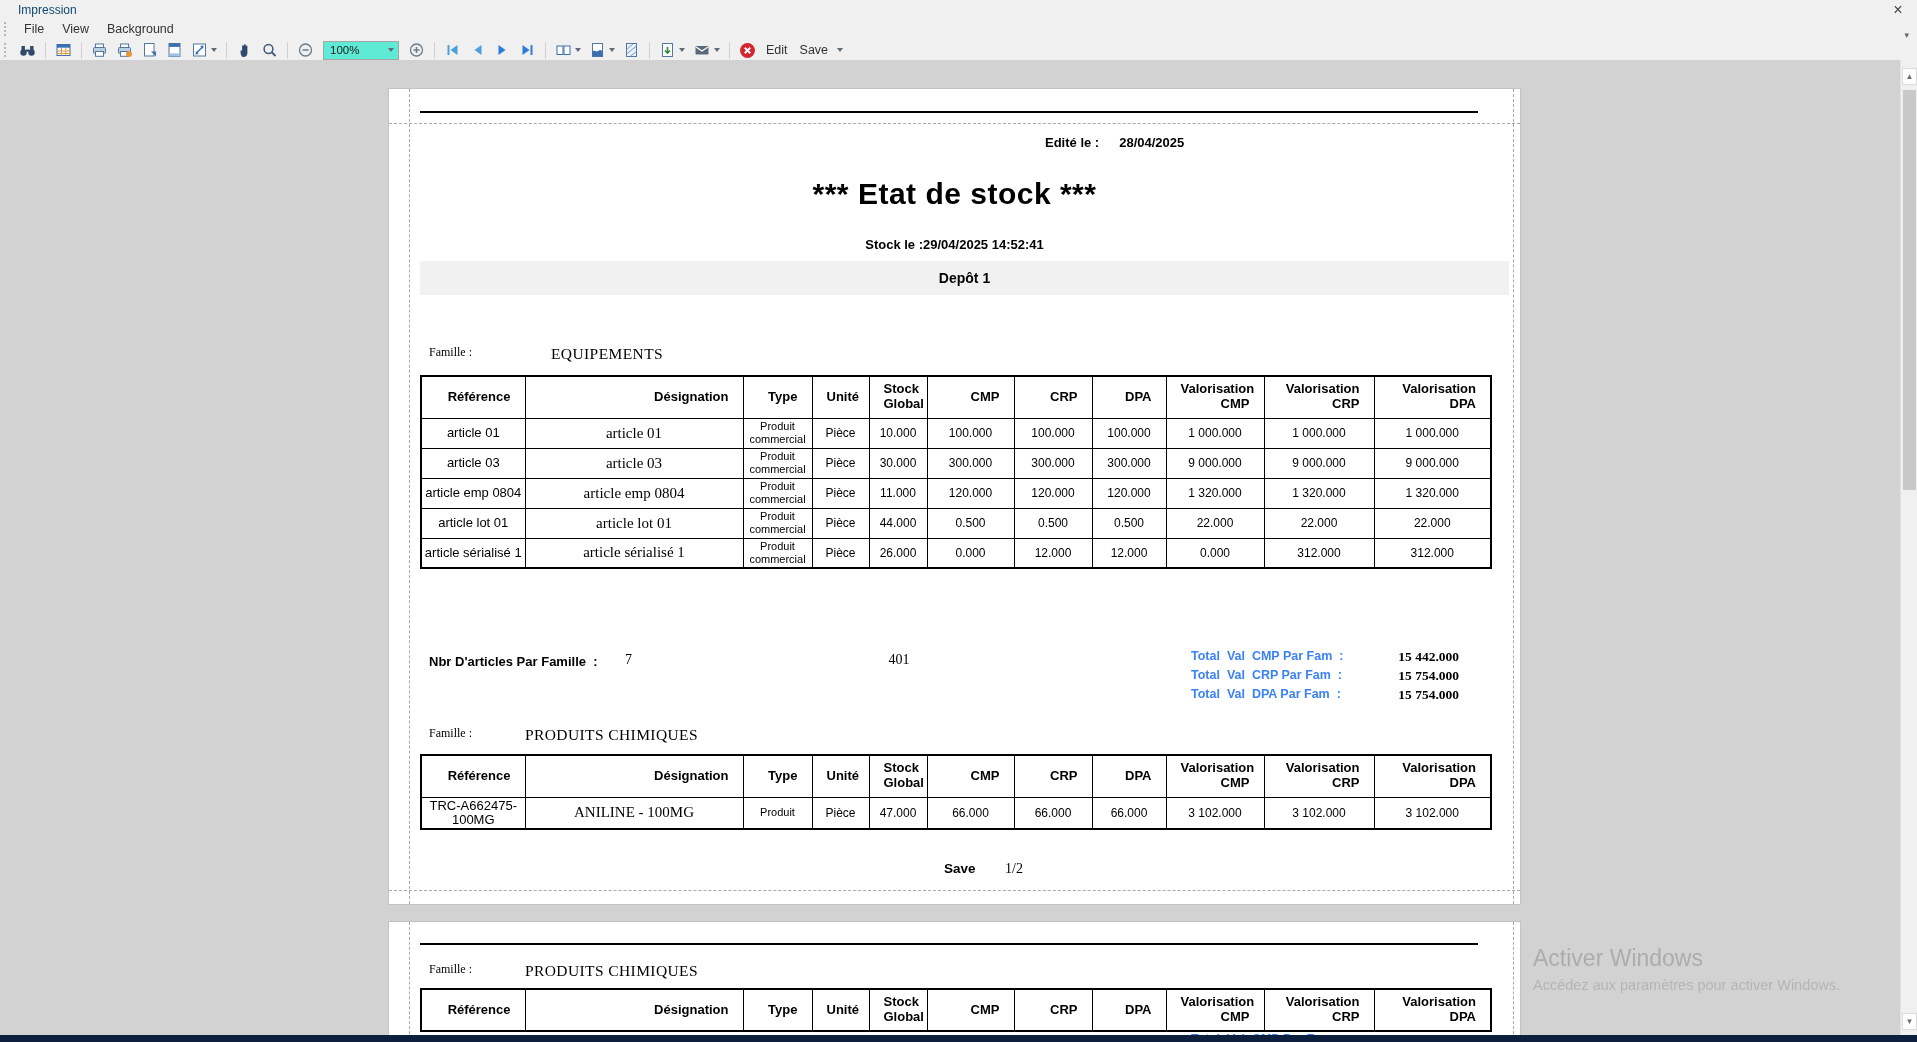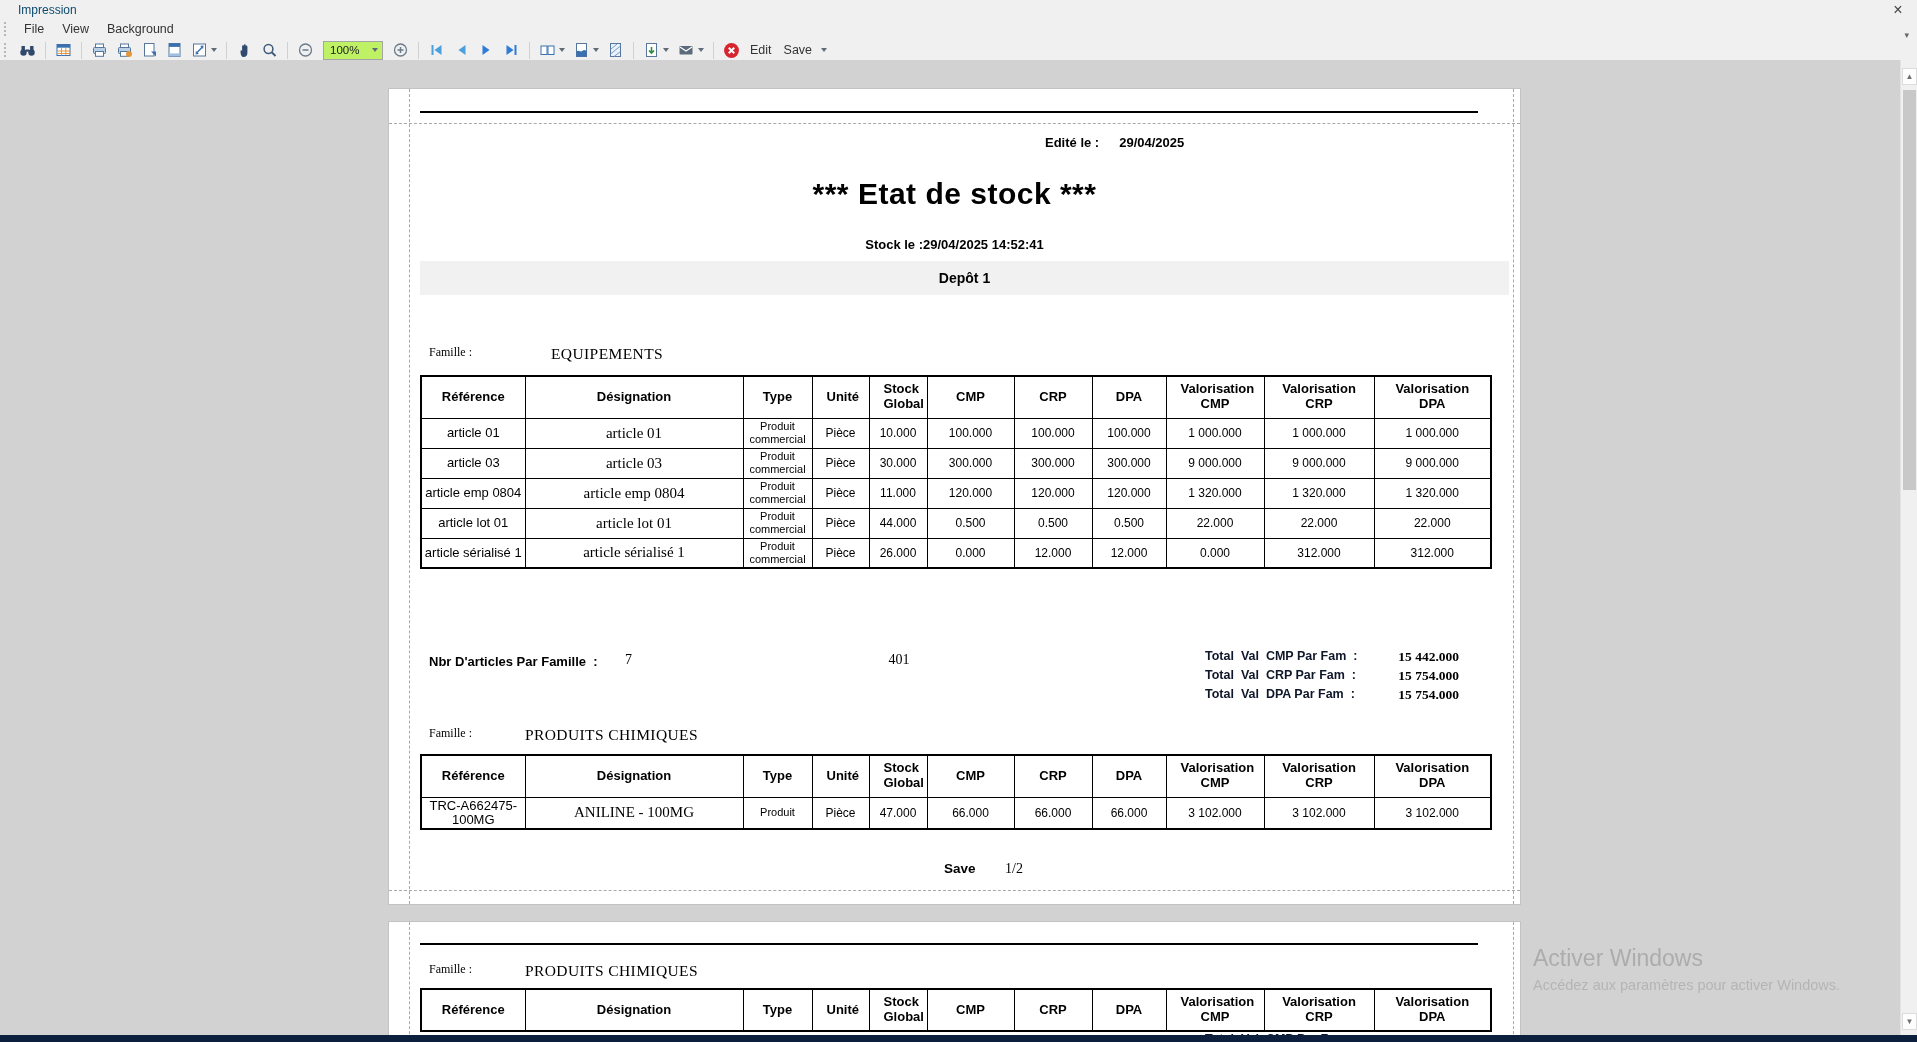--- a/index.html
+++ b/index.html
@@ -11,21 +11,21 @@
   .title-text{position:absolute;left:18px;top:3px;font-size:12px;color:#0c4a6e}
   .close-btn{position:absolute;right:10px;top:1px;font-size:16px;color:#444;width:18px;text-align:center;cursor:default}
   .menubar{position:absolute;top:20px;left:0;right:0;height:18px;display:flex;align-items:center}
   .grip{width:5px;height:14px;border-left:2px dotted #b4b8bd;margin:0 6px 0 4px}
   .menu-item{font-size:12.5px;color:#333;padding:1px 9px}
   .toolbar{position:absolute;top:38px;left:0;right:0;height:24px;display:flex;align-items:center}
   .tb-sep{width:1px;height:17px;background:#d0d0d0;margin:0 5px}
   .tb-btn{height:20px;display:flex;align-items:center;padding:0 4px}
   .tb-btn svg{display:block}
   .dd{width:0;height:0;border-left:3.5px solid transparent;border-right:3.5px solid transparent;border-top:4px solid #5f6b76;margin-left:3px}
-  .zoom-combo{width:60px;height:19px;border:1px solid #a5a5a5;background:#bef264;display:flex;align-items:center;margin:0 5px}
+  .zoom-combo{width:76px;height:19px;border:1px solid #a5a5a5;background:#5eead4;display:flex;align-items:center;margin:0 5px}
   .zoom-combo .zv{flex:1;font-size:11.5px;color:#222;padding-left:6px}
   .zoom-combo .dd{margin-right:4px}
   .tb-label{font-size:12.5px;color:#333;padding:0 6px}
   .overflow-chevron{position:absolute;right:8px;top:30px;font-size:9px;color:#666}
 
   
   .preview{position:absolute;top:60px;left:0;right:0;bottom:0;background:#d2d2d2;overflow:hidden}
   .page{position:absolute;left:388px;width:1133px;background:#fff;border:1px solid #c3c3c3}
   .page1{top:28px;height:817px}
   .page2{top:861px;height:124px;overflow:hidden}
@@ -41,35 +41,35 @@
   .depot-band{position:absolute;top:172px;left:31px;width:1089px;height:34px;background:#f1f1f1;display:flex;align-items:center;justify-content:center;font-size:14px;font-weight:bold;color:#000}
   .fam-line{position:absolute;left:0;width:100%;height:20px;font-family:"Liberation Serif",serif;color:#000}
   .fam-line .flabel{position:absolute;left:40px;font-weight:normal;font-size:12px}
   .fam-line .fvalue{position:absolute;font-size:15.5px;letter-spacing:.4px}
   .fv1{left:162px}.fv2{left:136px}
 
   
   table.stock{position:absolute;left:31px;border-collapse:collapse;table-layout:fixed;width:1070px;background:#fff}
   table.stock th,table.stock td{border:1px solid #000;overflow:hidden}
   table.stock{border:2px solid #000}
-  table.stock th{height:42px;font-size:13px;font-weight:bold;text-align:center;line-height:1.15;padding:2px 14px;color:#000}
+  table.stock th{height:42px;font-size:13px;font-weight:bold;text-align:right;line-height:1.15;padding:2px 14px;color:#000}
   table.stock td{height:30px;text-align:center;vertical-align:middle;padding:1px 2px;color:#000}
   td.c-ref{font-size:13px;line-height:1.1}
   td.c-des{text-align:left;font-family:"Liberation Serif",serif;font-size:15px;padding-left:6px}
   td.c-type{font-size:11px;line-height:1.15}
   td.c-unit{font-size:12px}
   td.c-num{font-size:12px;white-space:nowrap}
 
   
   .nbr-label{position:absolute;left:40px;font-size:13px;font-weight:bold;color:#000}
   .nbr-val{position:absolute;left:236px;font-family:"Liberation Serif",serif;font-size:14px;color:#000}
   .stock-total{position:absolute;left:478px;width:64px;text-align:center;font-family:"Liberation Serif",serif;font-size:14px;color:#000}
   .totals{position:absolute;left:802px;width:268px}
   .total-line{position:relative;height:19px}
-  .total-line .tl{position:absolute;left:14px;font-size:12.5px;font-weight:bold;color:#0f172a}
+  .total-line .tl{position:absolute;left:0;font-size:12.5px;font-weight:bold;color:#3b82f6}
   .total-line .tv{position:absolute;right:0;font-family:"Liberation Serif",serif;font-weight:bold;font-size:13.5px;color:#000}
   .pagefoot{position:absolute;top:772px;left:0;width:100%;height:18px}
   .pagefoot .pl{position:absolute;left:555px;font-size:13.5px;font-weight:bold;color:#000}
   .pagefoot .pv{position:absolute;left:616px;font-family:"Liberation Serif",serif;font-size:14px;color:#000}
 
   
   .watermark{position:absolute;left:1533px;top:885px;color:#a0a0a0;opacity:.75}
   .watermark .w1{font-size:23px}
   .watermark .w2{font-size:14.5px;margin-top:5px;color:#ababab}
   .scrollbar{position:absolute;right:0;top:0;width:17px;bottom:0;background:#f0f0f0;border-left:1px solid #e3e3e3}
@@ -265,21 +265,21 @@
   <div class="preview">
 
     <div class="page page1">
       <span class="vguide" style="left:20px"></span>
       <span class="vguide" style="left:1124px"></span>
       <span class="hguide" style="top:34px"></span>
       <span class="hguide" style="top:801px"></span>
       <div class="hrule" style="top:22px"></div>
 
       <div class="edited">
-        <span>Edité le :</span><span class="edate">29/04/2025</span>
+        <span>Edité le :</span><span class="edate">28/04/2025</span>
       </div>
       <div class="rtitle">***  Etat de stock  ***</div>
       <div class="stockline">Stock le :29/04/2025 14:52:41</div>
       <div class="depot-band">
         <span>Depôt 1</span>
       </div>
 
       <div class="fam-line" style="top:256px">
         <span class="flabel">Famille :</span>
         <span class="fvalue fv1">EQUIPEMENTS</span>

